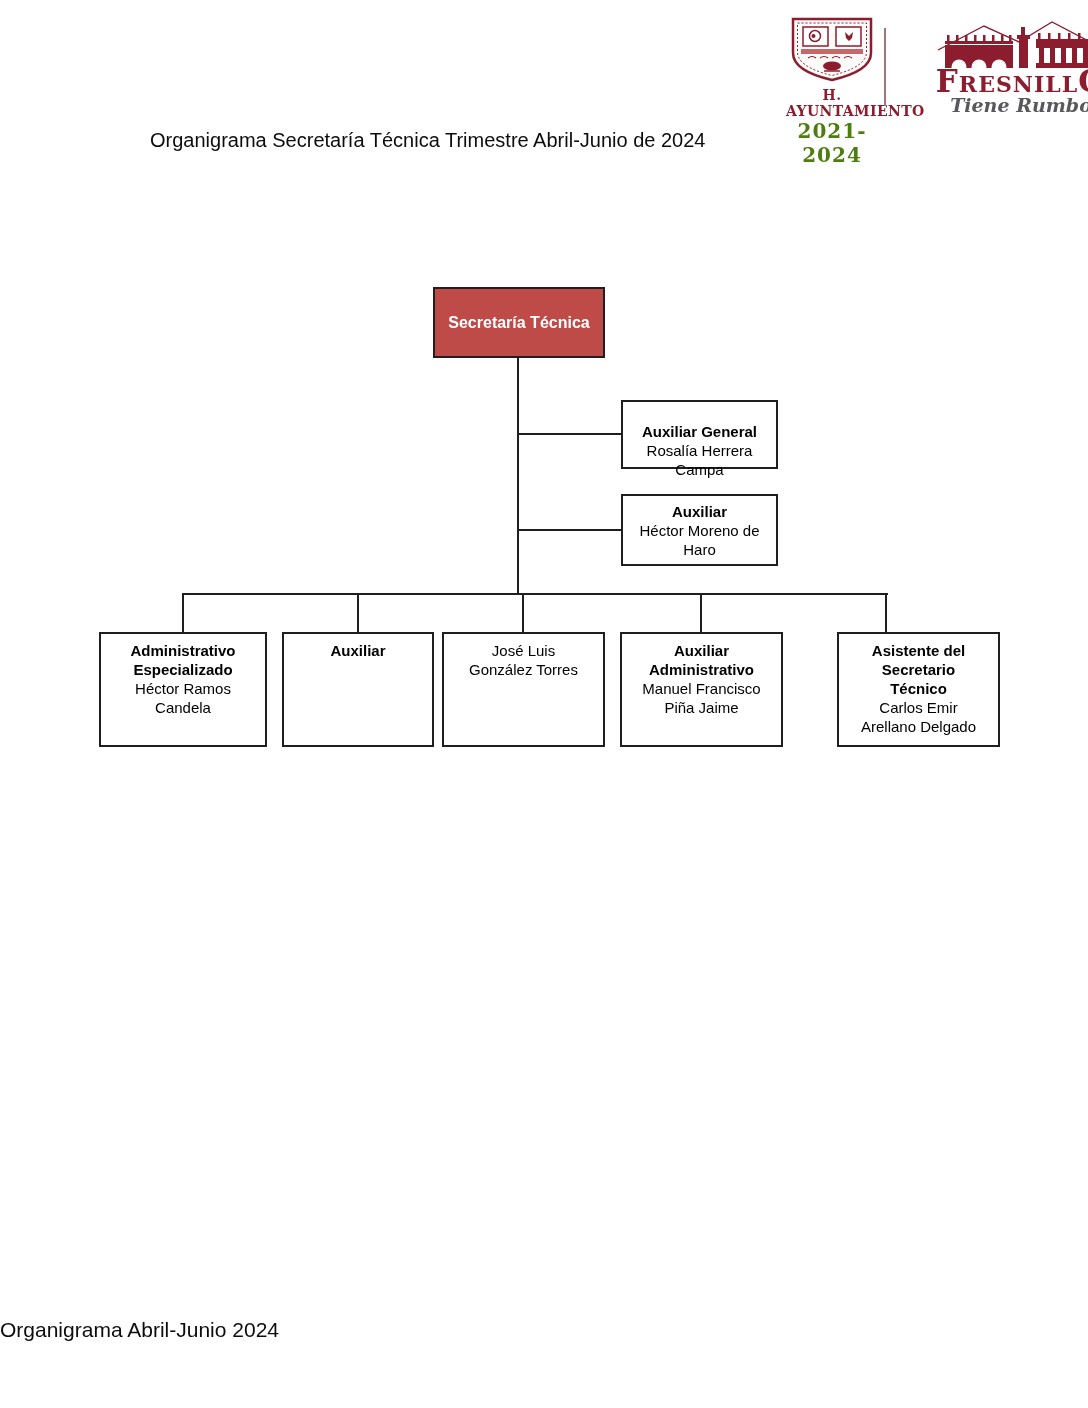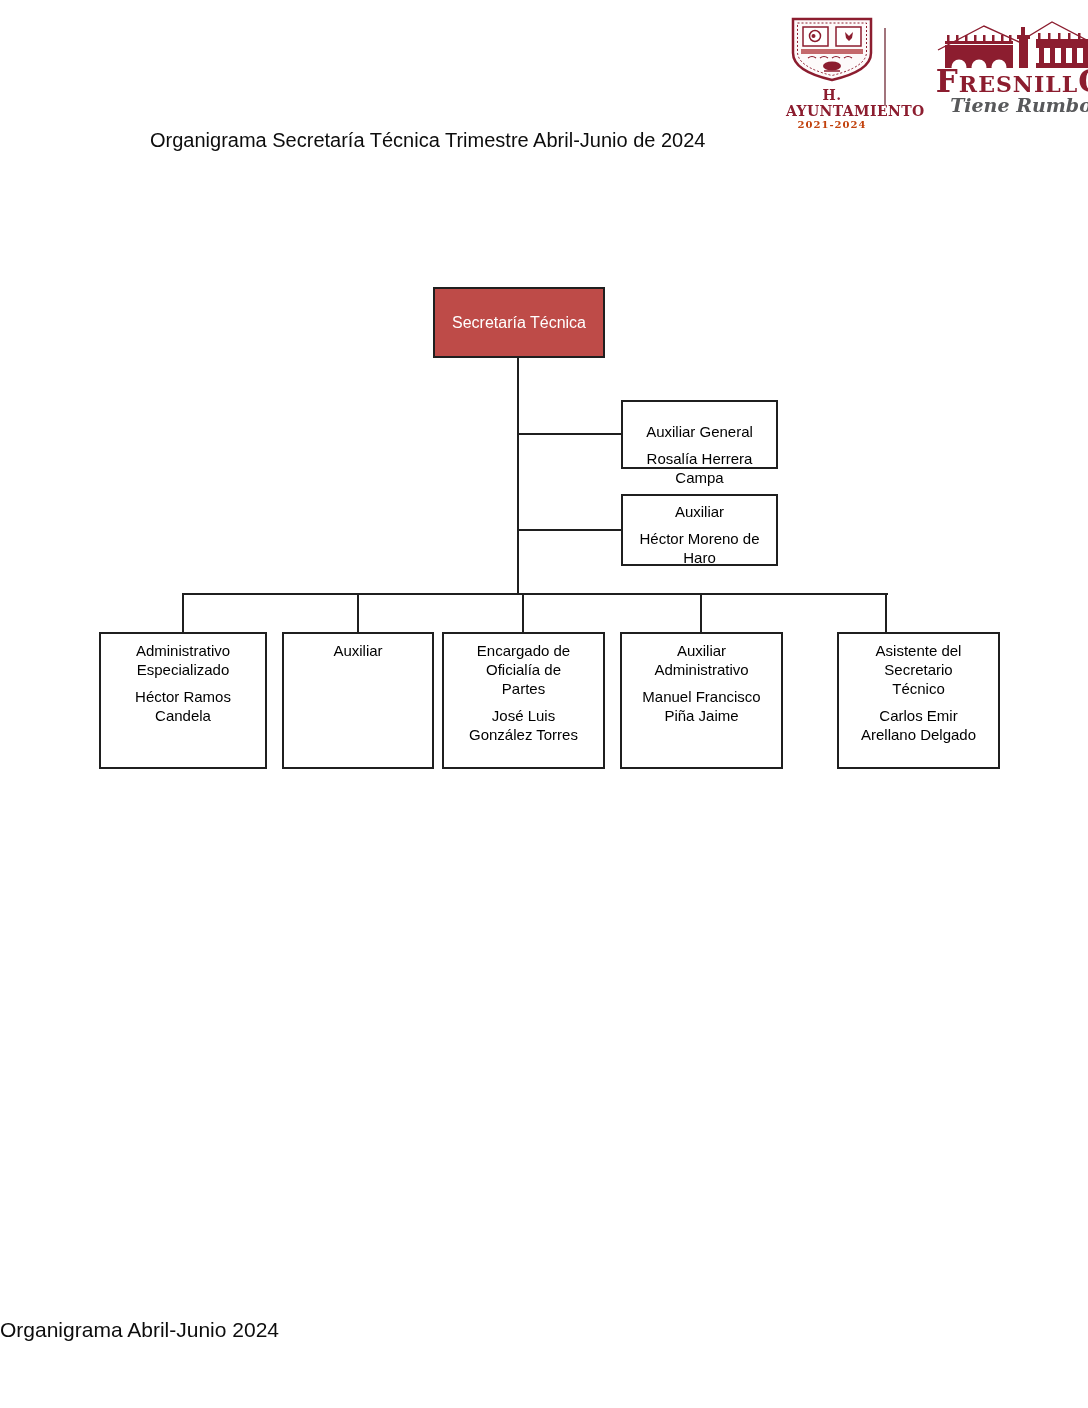--- a/index.html
+++ b/index.html
@@ -6,46 +6,46 @@
   body { background:#e8e8e8; font-family:"Liberation Sans", sans-serif; }
   .page {
     position:relative; width:1088px; height:1408px; margin:0 auto;
     background:#ffffff; overflow:hidden; color:#000;
   }
 
   
   .crest-wrap { position:absolute; left:786px; top:16px; width:92px; text-align:center; }
   .crest-caption { font-family:"DejaVu Serif", serif; font-weight:bold; color:#8C1D2F;
                    font-size:14px; letter-spacing:.4px; margin-top:1px; }
-  .crest-years { font-family:"DejaVu Serif", serif; font-weight:bold; color:#c2410c;
-                 font-size:10px; letter-spacing:1px; }
+  .crest-years { font-family:"DejaVu Serif", serif; font-weight:bold; color:#4d7c0f;
+                 font-size:20px; letter-spacing:1px; }
   .logo-divider { position:absolute; left:884px; top:28px; width:2px; height:78px; background:#a2747c; }
   .fresnillo-wrap { position:absolute; left:932px; top:14px; width:178px; height:104px;text-align:center; }
 
   
   .page-title { position:absolute; left:150px; top:129px; font-size:20px; font-weight:normal; color:#0d0d0d; }
   .page-footer { position:absolute; left:0; top:1318px; width:100%; text-align:left;
                  font-size:21px; color:#0d0d0d; }
 
   
   .org-box {
     position:absolute; background:#fff; border:2px solid #1f1f1f;
     text-align:center; font-size:15px; line-height:19px; color:#000;
   }
-  .org-box .title { display:block; font-weight:normal; white-space:pre-line; }
-  .org-box .name  { display:block; white-space:pre-line;margin-top:8px; }
+  .org-box .title { display:block; font-weight:bold; white-space:pre-line; }
+  .org-box .name  { display:block; white-space:pre-line; }
 
   .root-box { left:433px; top:287px; width:172px; height:71px; background:#BE4B48;
               display:flex; align-items:center; justify-content:center; }
   .root-box .title { color:#ffffff; font-size:16px; }
 
   .aux1-box { left:621px; top:400px; width:157px; height:69px; padding-top:20px; }
   .aux2-box { left:621px; top:494px; width:157px; height:72px; padding-top:6px; }
 
-  .b-box { top:632px; height:137px; padding-top:7px; }
+  .b-box { top:632px; height:115px; padding-top:7px; }
   .b1 { left:99px;  width:168px; }
   .b2 { left:282px; width:152px; }
   .b3 { left:442px; width:163px; }
   .b4 { left:620px; width:163px; }
   .b5 { left:837px; width:163px; }
 
   .line { position:absolute; background:#1f1f1f; }
   .v-main { left:517px; top:358px; width:2px; height:237px; }
   .stub-1 { left:519px; top:433px; width:102px; height:2px; }
   .stub-2 { left:519px; top:529px; width:102px; height:2px; }
@@ -160,23 +160,20 @@
     <div class="org-box b-box b1">
       <span class="title">Administrativo
 Especializado</span>
       <span class="name">Héctor Ramos
 Candela</span>
     </div>
     <div class="org-box b-box b2">
       <span class="title">Auxiliar</span>
     </div>
     <div class="org-box b-box b3">
-      <span class="title">Encargado de
-Oficialía de
-Partes</span>
       <span class="name">José Luis
 González Torres</span>
     </div>
     <div class="org-box b-box b4">
       <span class="title">Auxiliar
 Administrativo</span>
       <span class="name">Manuel Francisco
 Piña Jaime</span>
     </div>
     <div class="org-box b-box b5">

